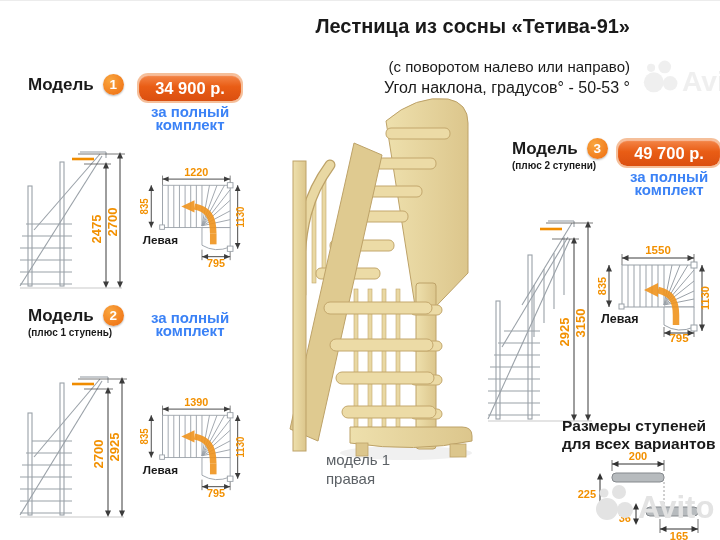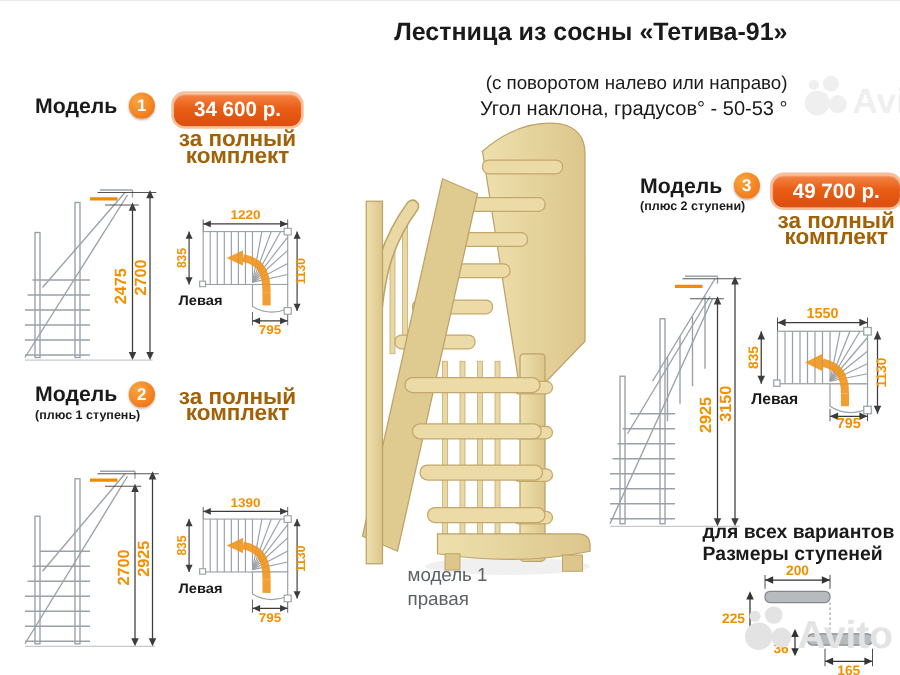--- a/index.html
+++ b/index.html
@@ -15,21 +15,21 @@
   .num{width:21px;height:21px;border-radius:50%;
        background:radial-gradient(circle at 35% 30%,#f9a63f,#ee6a0e);
        color:#fff;font-size:13.5px;font-weight:bold;display:flex;align-items:center;justify-content:center;
        box-shadow:0 1px 2px rgba(0,0,0,.3);}
   .mnote{font-size:10px;font-weight:bold;margin-top:1px;}
   .price{position:absolute;width:102px;text-align:center;}
   .pbadge{height:26px;line-height:26px;border-radius:9px;
           background:linear-gradient(180deg,#f4874a 0%,#e95d15 45%,#db4f10 100%);
           color:#fff;font-size:16.5px;font-weight:bold;
           box-shadow:0 0 0 2px rgba(242,169,120,.75), inset 0 1px 1px rgba(255,255,255,.45);}
-  .pnote{margin-top:4px;color:#a16207;font-weight:bold;font-size:18px;line-height:13px;}
+  .pnote{margin-top:4px;color:#3b82f6;font-weight:bold;font-size:15px;line-height:13px;}
   .dg{position:absolute;}
   .steps-title{position:absolute;left:562px;top:416px;font-size:15.5px;font-weight:bold;line-height:17.5px;}
   svg text{font-family:"Liberation Sans",sans-serif;}
 </style>
 </head>
 <body>
 
 <div class="canvas">
 
   <div class="header">
@@ -38,21 +38,21 @@
     <div class="angle">Угол наклона, градусов° - 50-53 °</div>
   </div>
 
   <div class="mh" style="left:28px;top:73px">
     <div class="row">
       <span class="mname">Модель</span>
       <span class="num">1</span>
     </div>
   </div>
   <div class="price" style="left:139px;top:74px">
-    <div class="pbadge">34 600 р.</div>
+    <div class="pbadge">34 900 р.</div>
     <div class="pnote">
       <div>за полный</div>
       <div>комплект</div>
     </div>
   </div>
 
   <div class="mh" style="left:28px;top:304px">
     <div class="row">
       <span class="mname">Модель</span>
       <span class="num">2</span>
@@ -408,22 +408,22 @@
     <path d="M84 336 H196 Q206 336 206 345 L206 350 Q150 362 84 352 Z" fill="url(#pg)" stroke="#bda268" stroke-width="1"></path>
     <g fill="#dcc68c" stroke="#bda268" stroke-width="0.8">
       <rect x="90" y="352" width="12" height="13"></rect>
         <rect x="184" y="353" width="16" height="13"></rect>
     </g>
     <text x="60" y="374" font-size="15" fill="#5c6166">модель 1</text>
     <text x="60" y="393" font-size="15" fill="#5c6166">правая</text>
   </svg>
 
   <div class="steps-title">
+    <div>Размеры ступеней</div>
     <div>для всех вариантов</div>
-    <div>Размеры ступеней</div>
   </div>
   <svg class="dg" style="left:576px;top:448px" width="144" height="92" viewBox="0 0 144 92">
     <g fill="#b7bbbe" stroke="#85898d" stroke-width="1">
       <rect x="36" y="24" width="52" height="9" rx="4"></rect>
       <rect x="70" y="58" width="52" height="9" rx="4"></rect>
     </g>
     <line x1="88" y1="33" x2="88" y2="58" stroke="#888" stroke-width="0.8" stroke-dasharray="2,2"></line>
     <g stroke="#333" stroke-width="1">
       <line x1="36" y1="15" x2="88" y2="15"></line>
       <line x1="36" y1="11" x2="36" y2="22" stroke-width="0.7"></line>

